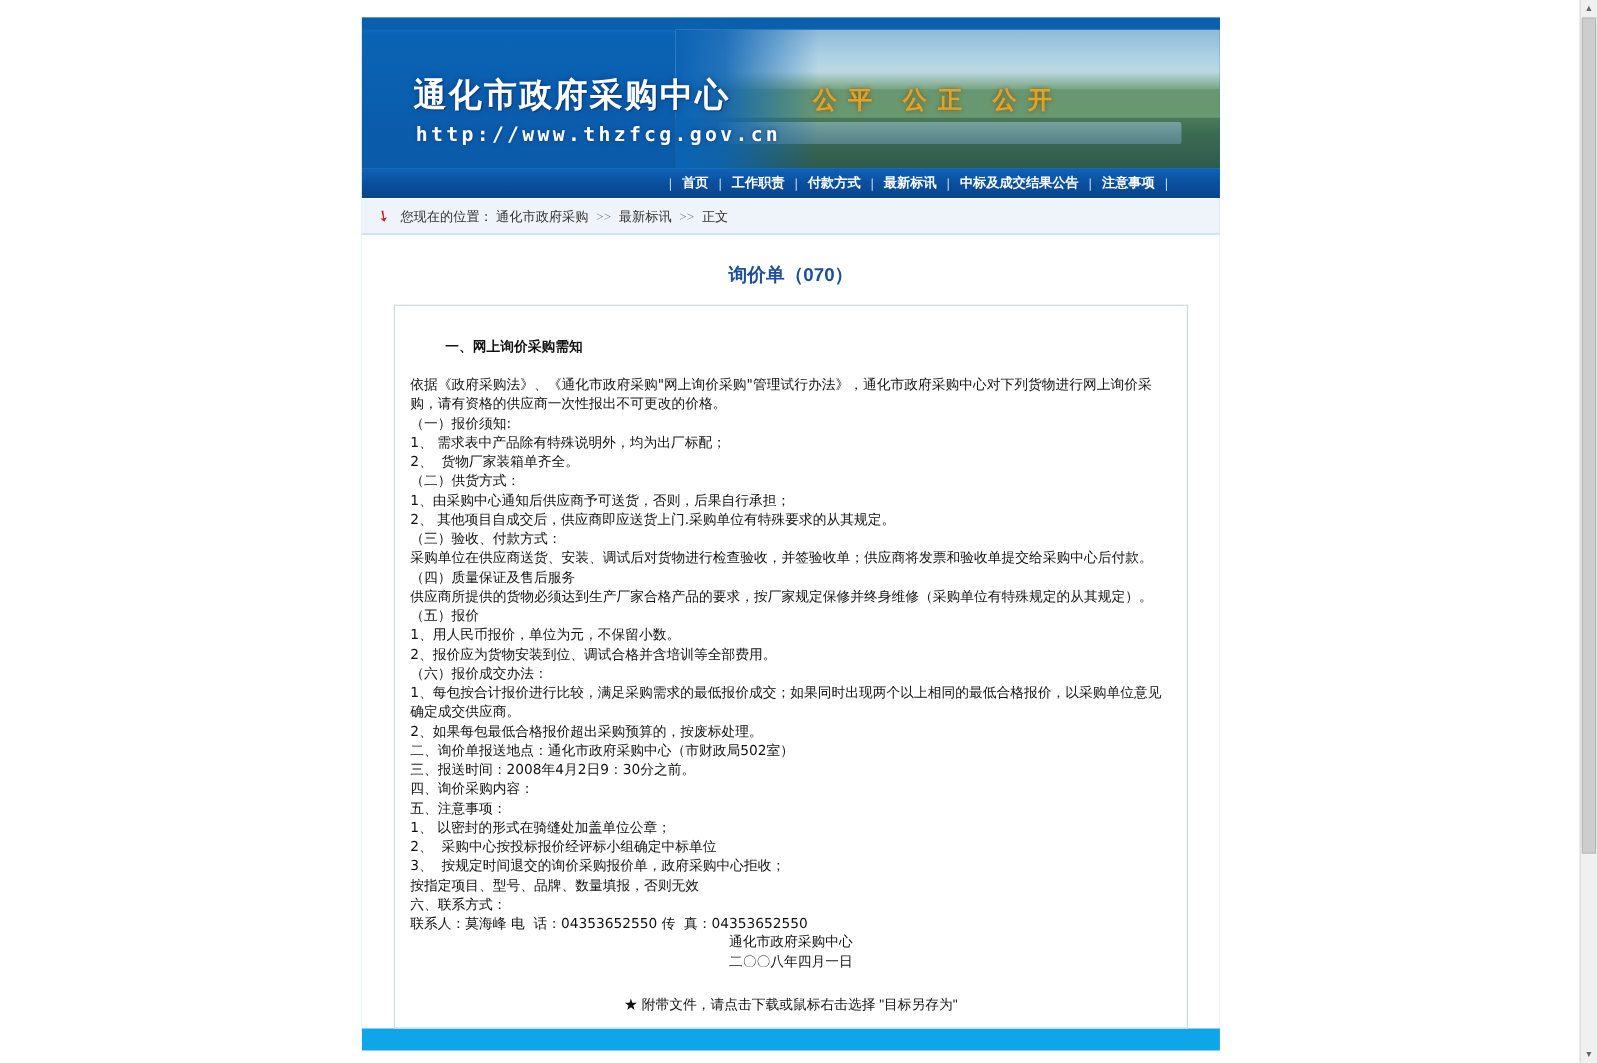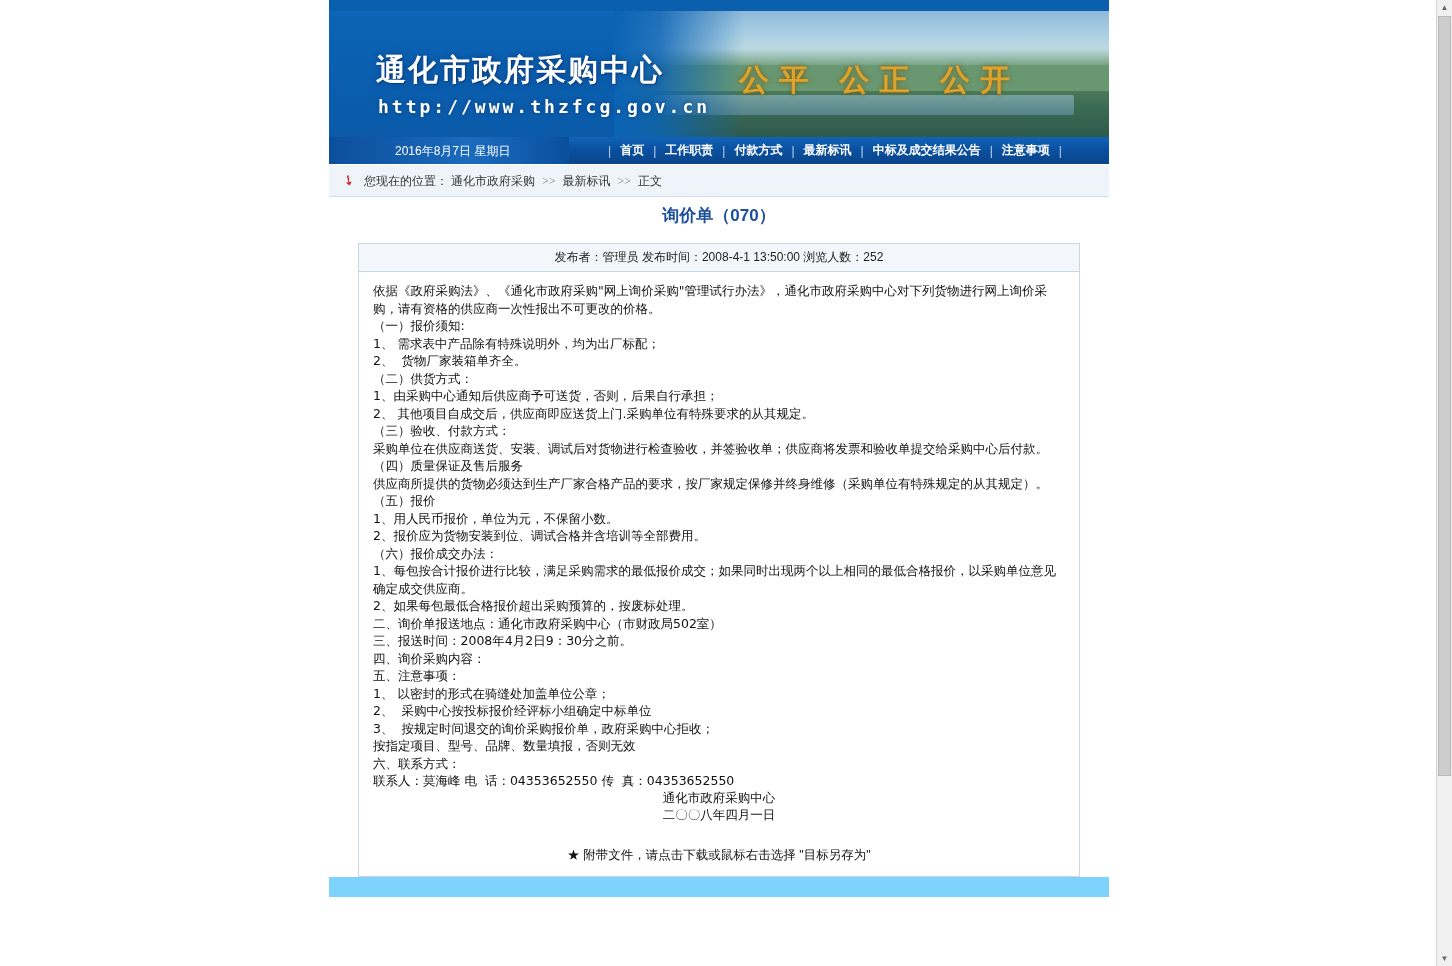--- a/index.html
+++ b/index.html
@@ -10,23 +10,23 @@
   }
   body {
     width: 1452px;
     height: 966px;
     position: relative;
     overflow: hidden;
   }
   .page {
     position: absolute;
     left: 329px;
-    top: 0;
-    width: 780px;
-    background: #7dd3fc;
+    top: 16px;
+    width: 780px;
+    background: #0ea5e9;
   }
   
   .banner {
     position: relative;
     width: 780px;
     height: 137px;
     background: linear-gradient(to bottom, #0b63b4 0%, #0d6cc0 6%, #0b63b4 12%, #0a5aa8 100%);
     overflow: hidden;
   }
   .banner-topbar {
@@ -88,21 +88,21 @@
     font-size: 18px;
     font-weight: bold;
     letter-spacing: 3px;
     color: #ffffff;
     font-family: "DejaVu Sans Mono", monospace;
     text-shadow: 0 0 4px #0a3e80;
   }
   .banner-slogan {
     position: absolute;
     left: 410px; top: 60px;
-    font-size: 30px;
+    font-size: 22px;
     font-weight: bold;
     letter-spacing: 10px;
     color: #f5a61e;
     opacity: .85;
     text-shadow: 0 0 5px #7a4d05;
     font-family: "DejaVu Sans", sans-serif;
   }
   
   .navbar {
     position: relative;
@@ -160,20 +160,21 @@
     font-size: 12px;
     color: #333333;
     font-family: Liberation Serif, serif;
   }
   .crumb-text a { color: #333; text-decoration: none; }
   .crumb-sep { color: #777; margin: 0 4px; }
   
   .article-wrap {
     width: 780px;
     background: #ffffff;
+    padding-top: 18px;
   }
   .article-title {
     text-align: center;
     font-size: 17px;
     font-weight: bold;
     color: #1b4f9c;
     padding: 7px 0 16px 0;
   }
   .meta-box {
     margin: 0 29px;
@@ -247,23 +248,20 @@
   <div class="banner">
     <div class="banner-topbar"></div>
     <div class="banner-photo"></div>
     <div class="banner-photo-fade"></div>
     <div class="banner-title">通化市政府采购中心</div>
     <div class="banner-url">http://www.thzfcg.gov.cn</div>
     <div class="banner-slogan">公平  公正  公开</div>
   </div>
 
   <div class="navbar">
-    <div class="nav-date-wrap">
-      <span class="nav-date">2016年8月7日  星期日</span>
-    </div>
     <div class="nav-links">
       <span class="nav-sep">|</span>
       <a class="nav-link" href="#">首页</a>
       <span class="nav-sep">|</span>
       <a class="nav-link" href="#">工作职责</a>
       <span class="nav-sep">|</span>
       <a class="nav-link" href="#">付款方式</a>
       <span class="nav-sep">|</span>
       <a class="nav-link" href="#">最新标讯</a>
       <span class="nav-sep">|</span>
@@ -281,22 +279,24 @@
       <a href="#">通化市政府采购</a>
       <span class="crumb-sep">&gt;&gt;</span>
       <a href="#">最新标讯</a>
       <span class="crumb-sep">&gt;&gt;</span>
       <span>正文</span>
     </span>
   </div>
 
   <div class="article-wrap">
     <div class="article-title">询价单（070）</div>
-    <div class="meta-box">发布者：管理员  发布时间：2008-4-1 13:50:00  浏览人数：252</div>
     <div class="content-box">
+      <div class="content-body">
+        <span class="h">一、网上询价采购需知</span>
+      </div>
       <div class="content-body">依据《政府采购法》、《通化市政府采购"网上询价采购"管理试行办法》，通化市政府采购中心对下列货物进行网上询价采购，请有资格的供应商一次性报出不可更改的价格。
 （一）报价须知:
 1、 需求表中产品除有特殊说明外，均为出厂标配；
 2、  货物厂家装箱单齐全。
 （二）供货方式：
 1、由采购中心通知后供应商予可送货，否则，后果自行承担；
 2、 其他项目自成交后，供应商即应送货上门.采购单位有特殊要求的从其规定。
 （三）验收、付款方式：
 采购单位在供应商送货、安装、调试后对货物进行检查验收，并签验收单；供应商将发票和验收单提交给采购中心后付款。
 （四）质量保证及售后服务

